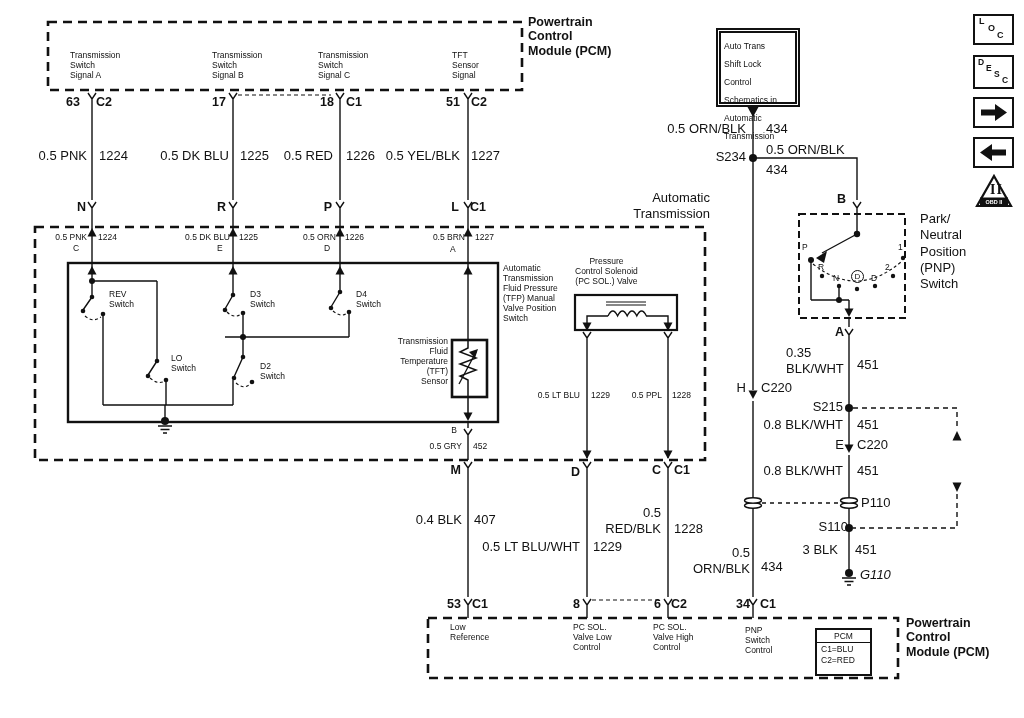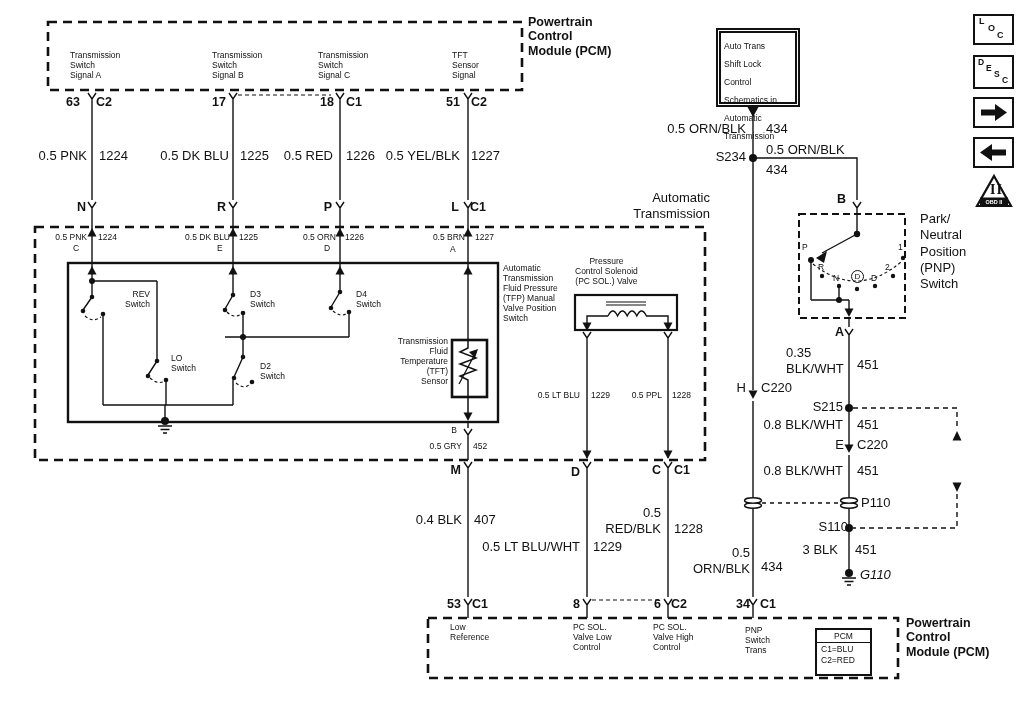--- a/index.html
+++ b/index.html
@@ -215,21 +215,21 @@
 <span class="lb s8" style="left:239px;top:232px;">1225</span>
 <span class="lb s8" style="left:217px;top:243px;">E</span>
 <span class="lb s8" style="right:688px;top:232px;">0.5 ORN</span>
 <span class="lb s8" style="left:345px;top:232px;">1226</span>
 <span class="lb s8" style="left:324px;top:243px;">D</span>
 <span class="lb s8" style="right:559px;top:232px;">0.5 BRN</span>
 <span class="lb s8" style="left:475px;top:232px;">1227</span>
 <span class="lb s8" style="left:450px;top:244px;">A</span>
 <span class="lb s11 ra" style="right:314px;top:190px;">Automatic
 Transmission</span>
-<span class="lb s8" style="left:125px;top:289px;text-align:right;">REV
+<span class="lb s8" style="left:109px;top:289px;">REV
 Switch</span>
 <span class="lb s8" style="left:250px;top:289px;">D3
 Switch</span>
 <span class="lb s8" style="left:356px;top:289px;">D4
 Switch</span>
 <span class="lb s8" style="left:171px;top:353px;">LO
 Switch</span>
 <span class="lb s8" style="left:260px;top:361px;">D2
 Switch</span>
 <span class="lb s8 ra" style="right:576px;top:336px;">Transmission
@@ -277,21 +277,21 @@
 <span class="lb s8" style="left:450px;top:622px;">Low
 Reference</span>
 <span class="lb s8" style="left:573px;top:622px;">PC SOL.
 Valve Low
 Control</span>
 <span class="lb s8" style="left:653px;top:622px;">PC SOL.
 Valve High
 Control</span>
 <span class="lb s8" style="left:745px;top:625px;">PNP
 Switch
-Trans</span>
+Control</span>
 <span class="lb s12" style="left:906px;top:616px;">Powertrain
 Control
 Module (PCM)</span>
 
 <span class="lb s11" style="right:278px;top:121px;">0.5 ORN/BLK</span>
 <span class="lb s11" style="left:766px;top:121px;">434</span>
 <span class="lb s11" style="right:278px;top:149px;">S234</span>
 <span class="lb s11" style="left:766px;top:142px;">0.5 ORN/BLK</span>
 <span class="lb s11" style="left:766px;top:162px;">434</span>
 <span class="lb s12" style="left:837px;top:192px;">B</span>

